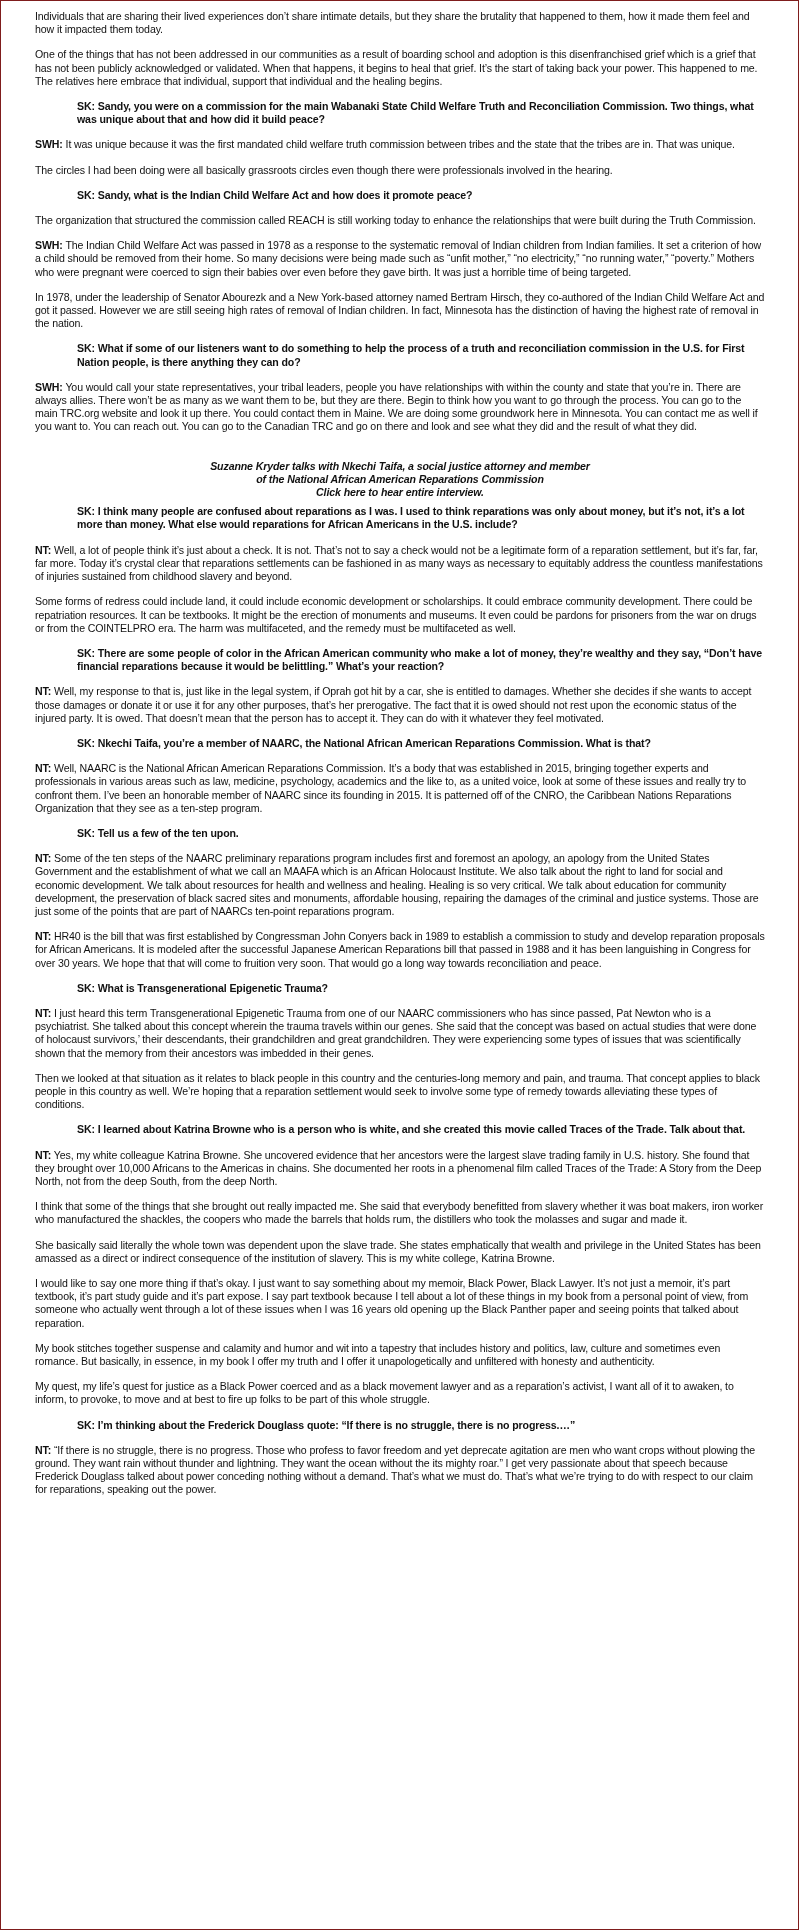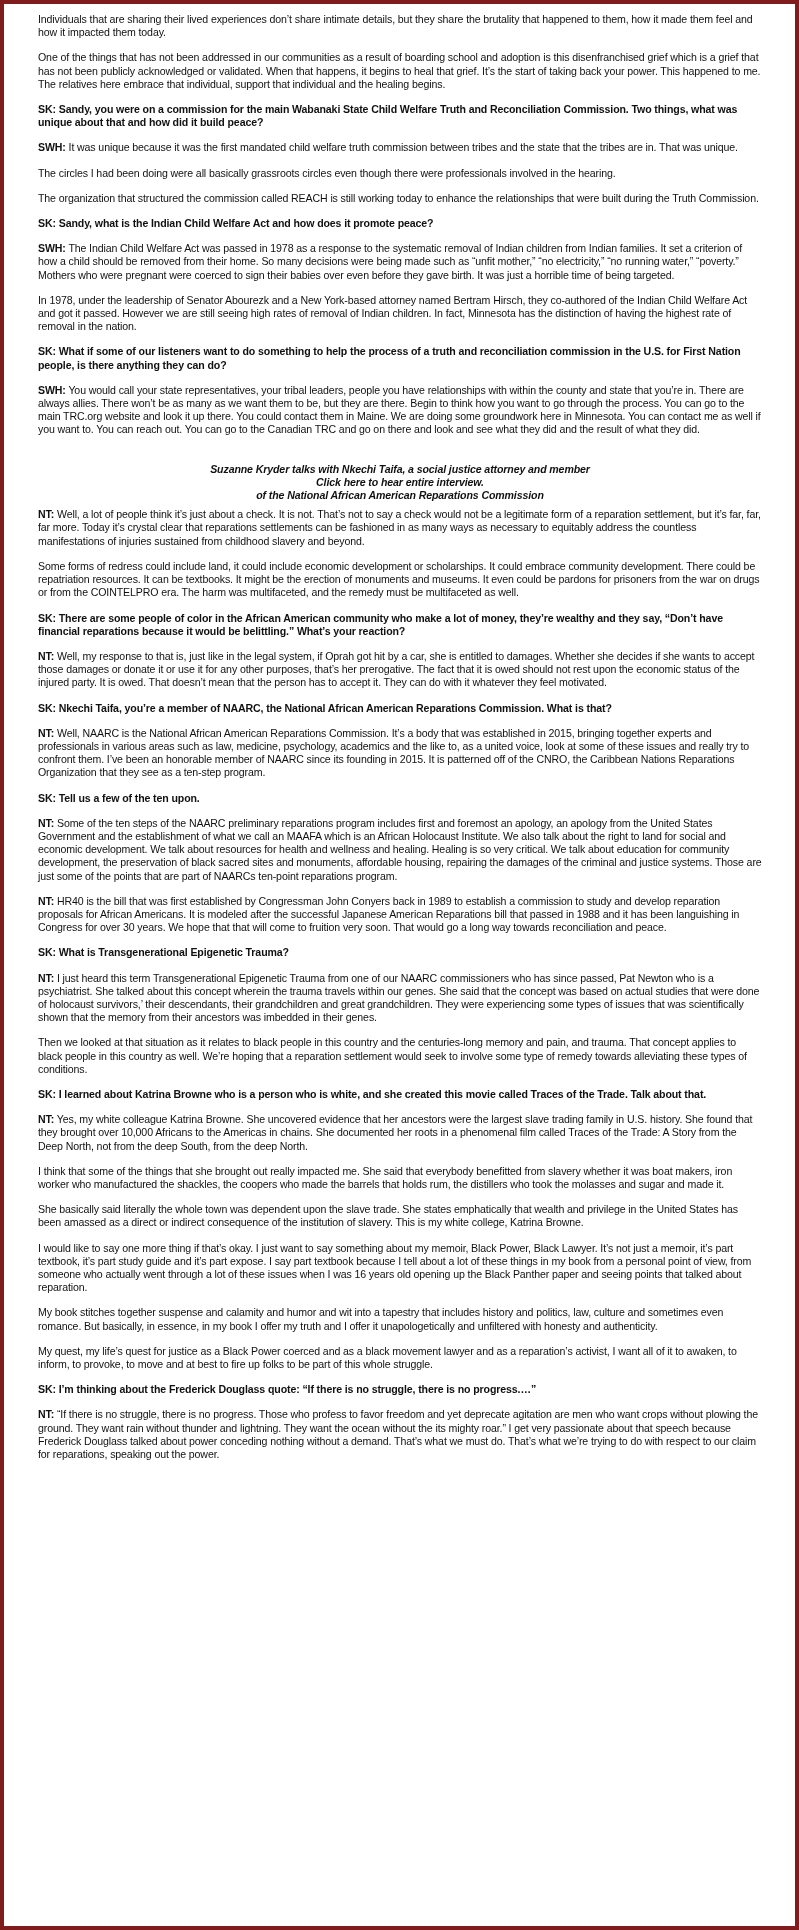--- a/index.html
+++ b/index.html
@@ -5,35 +5,36 @@
   html, body {
     margin: 0;
     padding: 0;
     background: #ffffff;
   }
   .page {
     box-sizing: border-box;
     width: 799px;
     height: 1930px;
     background: #ffffff;
-    border: 4px solid #7f1d1d;
+    border: 1px solid #7f1d1d;
     padding: 9px 33px 20px 34px;
     overflow: hidden;
     font-family: "Liberation Sans", "DejaVu Sans", sans-serif;
     font-size: 10.6px;
     line-height: 13.2px;
     color: #111111;
     letter-spacing: -0.12px;
   }
   .para {
     margin: 0 0 12px 0;
     text-align: left;
   }
   .para.q {
     font-weight: bold;
+    margin-left: 42px;
   }
   .para .speaker {
     font-weight: bold;
   }
   .center-block {
     margin: 26px 0 6px 0;
     text-align: center;
     font-weight: bold;
     font-style: italic;
   }
@@ -47,31 +48,32 @@
 </head>
 <body>
 
 <div class="page">
   <main id="transcript">
       <p class="para pl">Individuals that are sharing their lived experiences don’t share intimate details, but they share the brutality that happened to them, how it made them feel and how it impacted them today.</p>
       <p class="para pl">One of the things that has not been addressed in our communities as a result of boarding school and adoption is this disenfranchised grief which is a grief that has not been publicly acknowledged or validated. When that happens, it begins to heal that grief. It’s the start of taking back your power. This happened to me. The relatives here embrace that individual, support that individual and the healing begins.</p>
       <p class="para q">SK:  Sandy, you were on a commission for the main Wabanaki State Child Welfare Truth and Reconciliation Commission. Two things, what was unique about that and how did it build peace?</p>
       <p class="para a"><span class="speaker">SWH:</span><span> It was unique because it was the first mandated child welfare truth commission between tribes and the state that the tribes are in. That was unique.</span></p>
       <p class="para pl">The circles I had been doing were all basically grassroots circles even though there were professionals involved in the hearing.</p>
+      <p class="para q">SK: Sandy, what is the Indian Child Welfare Act and how does it promote peace?</p>
       <p class="para pl">The organization that structured the commission called REACH is still working today to enhance the relationships that were built during the Truth Commission.</p>
-      <p class="para q">SK: Sandy, what is the Indian Child Welfare Act and how does it promote peace?</p>
       <p class="para a"><span class="speaker">SWH:</span><span> The Indian Child Welfare Act was passed in 1978 as a response to the systematic removal of Indian children from Indian families. It set a criterion of how a child should be removed from their home. So many decisions were being made such as “unfit mother,” “no electricity,” “no running water,” “poverty.” Mothers who were pregnant were coerced to sign their babies over even before they gave birth. It was just a horrible time of being targeted.</span></p>
       <p class="para pl">In 1978, under the leadership of Senator Abourezk and a New York-based attorney named Bertram Hirsch, they co-authored of the Indian Child Welfare Act and got it passed.  However we are still seeing high rates of removal of Indian children. In fact, Minnesota has the distinction of having the highest rate of removal in the nation.</p>
       <p class="para q">SK: What if some of our listeners want to do something to help the process of a truth and reconciliation commission in the U.S. for First Nation people, is there anything they can do?</p>
       <p class="para a"><span class="speaker">SWH:</span><span> You would call your state representatives, your tribal leaders, people you have relationships with within the county and state that you’re in. There are always allies. There won’t be as many as we want them to be, but they are there. Begin to think how you want to go through the process. You can go to the main TRC.org website and look it up there. You could contact them in Maine. We are doing some groundwork here in Minnesota. You can contact me as well if you want to. You can reach out. You can go to the Canadian TRC and go on there and look and see what they did and the result of what they did.</span></p>
       <div class="center-block">
         <span class="center-line interlude-line">Suzanne Kryder talks with Nkechi Taifa, a social justice attorney and member</span>
+        <span class="center-line interlude-line">of the National African American Reparations Commission</span>
         <span class="center-line center-line link-line">Click here to hear entire interview.</span>
-        <span class="center-line interlude-line">of the National African American Reparations Commission</span>
       </div>
+      <p class="para q">SK: I think many people are confused about reparations as I was. I used to think reparations was only about money, but it’s not, it’s a lot more than money. What else would reparations for African Americans in the U.S. include?</p>
       <p class="para a"><span class="speaker">NT:</span><span> Well, a lot of people think it’s just about a check. It is not. That’s not to say a check would not be a legitimate form of a reparation settlement, but it’s far, far, far more. Today it’s crystal clear that reparations settlements can be fashioned in as many ways as necessary to equitably address the countless manifestations of injuries sustained from childhood slavery and beyond.</span></p>
       <p class="para pl">Some forms of redress could include land, it could include economic development or scholarships. It could embrace community development. There could be repatriation resources. It can be textbooks. It might be the erection of monuments and museums. It even could be pardons for prisoners from the war on drugs or from the COINTELPRO era. The harm was multifaceted, and the remedy must be multifaceted as well.</p>
       <p class="para q">SK: There are some people of color in the African American community who make a lot of money, they’re wealthy and they say, “Don’t have financial reparations because it would be belittling.” What’s your reaction?</p>
       <p class="para a"><span class="speaker">NT:</span><span> Well, my response to that is, just like in the legal system, if Oprah got hit by a car, she is entitled to damages. Whether she decides if she wants to accept those damages or donate it or use it for any other purposes, that’s her prerogative. The fact that it is owed should not rest upon the economic status of the injured party. It is owed. That doesn’t mean that the person has to accept it. They can do with it whatever they feel motivated.</span></p>
       <p class="para q">SK: Nkechi Taifa, you’re a member of NAARC, the National African American Reparations Commission. What is that?</p>
       <p class="para a"><span class="speaker">NT:</span><span> Well, NAARC is the National African American Reparations Commission. It’s a body that was established in 2015, bringing together experts and professionals in various areas such as law, medicine, psychology, academics and the like to, as a united voice, look at some of these issues and really try to confront them. I’ve been an honorable member of NAARC since its founding in 2015. It is patterned off of the CNRO, the Caribbean Nations Reparations Organization that they see as a ten-step program.</span></p>
       <p class="para q">SK: Tell us a few of the ten upon.</p>
       <p class="para a"><span class="speaker">NT:</span><span> Some of the ten steps of the NAARC preliminary reparations program includes first and foremost an apology, an apology from the United States Government and the establishment of what we call an MAAFA which is an African Holocaust Institute. We also talk about the right to land for social and economic development. We talk about resources for health and wellness and healing. Healing is so very critical. We talk about education for community development, the preservation of black sacred sites and monuments, affordable housing, repairing the damages of the criminal and justice systems. Those are just some of the points that are part of NAARCs ten-point reparations program.</span></p>
       <p class="para a"><span class="speaker">NT:</span><span> HR40 is the bill that was first established by Congressman John Conyers back in 1989 to establish a commission to study and develop reparation proposals for African Americans. It is modeled after the successful Japanese American Reparations bill that passed in 1988 and it has been languishing in Congress for over 30 years. We hope that that will come to fruition very soon. That would go a long way towards reconciliation and peace.</span></p>
       <p class="para q">SK: What is Transgenerational Epigenetic Trauma?</p>

